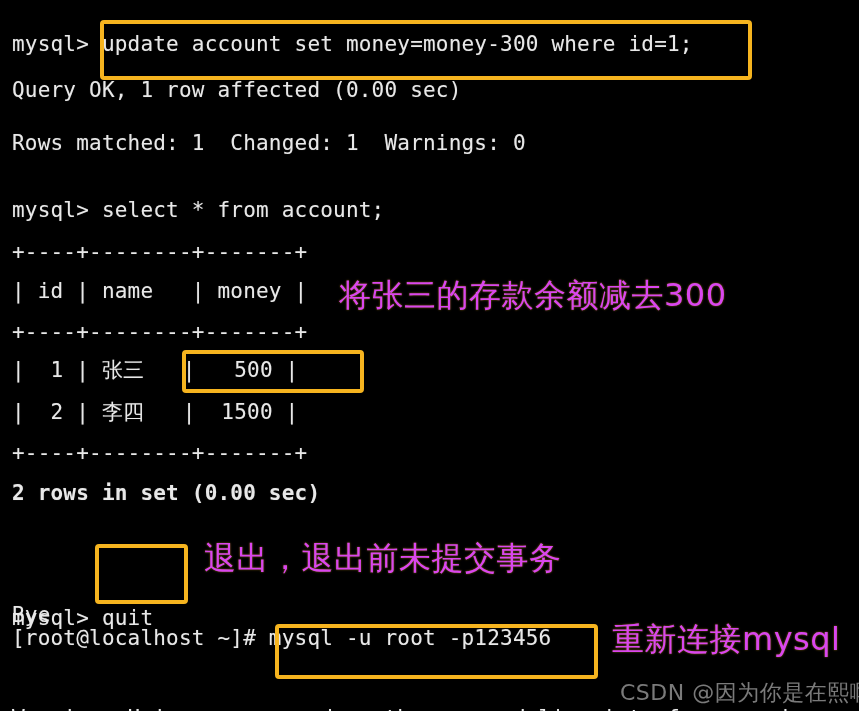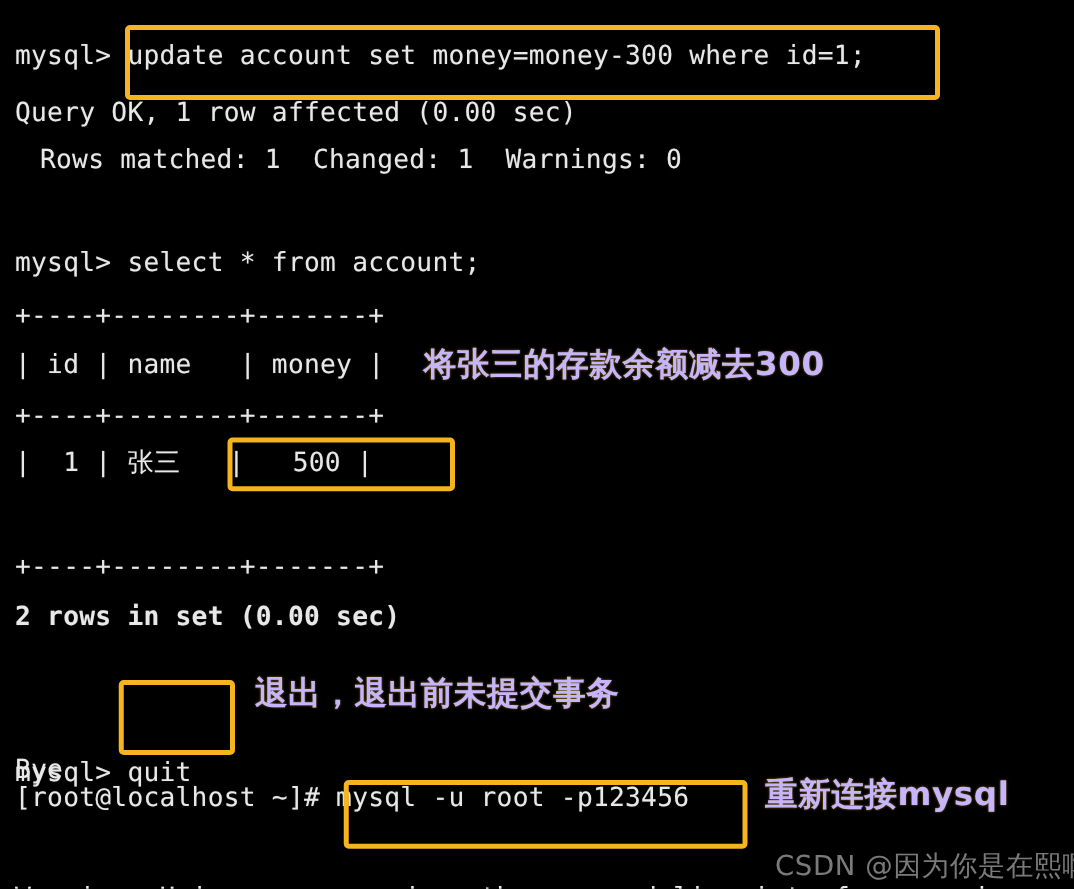--- a/index.html
+++ b/index.html
@@ -43,24 +43,24 @@
     border-radius: 4px;
     box-sizing: border-box;
     background: transparent;
     pointer-events: none;
   }
 
   
   .annot {
     position: absolute;
     white-space: nowrap;
-    color: #c4b5fd;
+    color: #d946ef;
     font-family: "DejaVu Sans", "Liberation Sans", sans-serif;
-    font-size: 26px;
-    font-weight: 700;
+    font-size: 32px;
+    font-weight: 400;
     letter-spacing: 0.5px;
     text-shadow: 0 0 2px rgba(243,179,28,0.6);
   }
 
   
   .watermark {
     position: absolute;
     white-space: nowrap;
     color: rgba(222,222,222,0.55);
     font-family: "DejaVu Sans", "Liberation Sans", sans-serif;
@@ -68,28 +68,29 @@
     letter-spacing: 0.5px;
   }
 </style>
 </head>
 <body>
 
 <div id="terminal">
 
   <div class="line" style="top:32px;">mysql&gt; update account set money=money-300 where id=1;</div>
   <div class="line" style="top:78px;">Query OK, 1 row affected (0.00 sec)</div>
-  <div class="line" style="top:115px;margin-left:20px;">Rows matched: 1  Changed: 1  Warnings: 0</div>
+  <div class="line" style="top:131px;">Rows matched: 1  Changed: 1  Warnings: 0</div>
 
   <div class="line" style="top:198px;">mysql&gt; select * from account;</div>
 
   <div class="line" style="top:240px;">+----+--------+-------+</div>
   <div class="line cjk" style="top:279px; font-family:'DejaVu Sans Mono','Liberation Mono',monospace;text-align:center;">| id | name   | money |</div>
   <div class="line" style="top:320px;">+----+--------+-------+</div>
   <div class="line" style="top:358px;">|  1 | 张三   |   500 |</div>
+  <div class="line" style="top:400px;">|  2 | 李四   |  1500 |</div>
   <div class="line" style="top:441px;">+----+--------+-------+</div>
   <div class="line" style="top:481px;font-weight:bold;">2 rows in set (0.00 sec)</div>
 
   <div class="line" style="top:563px;margin-top:43px;">mysql&gt; quit</div>
   <div class="line" style="top:603px;">Bye</div>
   <div class="line" style="top:626px;">[root@localhost ~]# mysql -u root -p123456</div>
   <div class="line" style="top:683px;margin-top:23px;">Warning: Using a password on the command line interface can be</div>
 
   <div class="hl-box" style="left:100px; top:20px;  width:652px; height:60px;"></div>
   <div class="hl-box" style="left:182px; top:350px; width:182px; height:43px;"></div>

